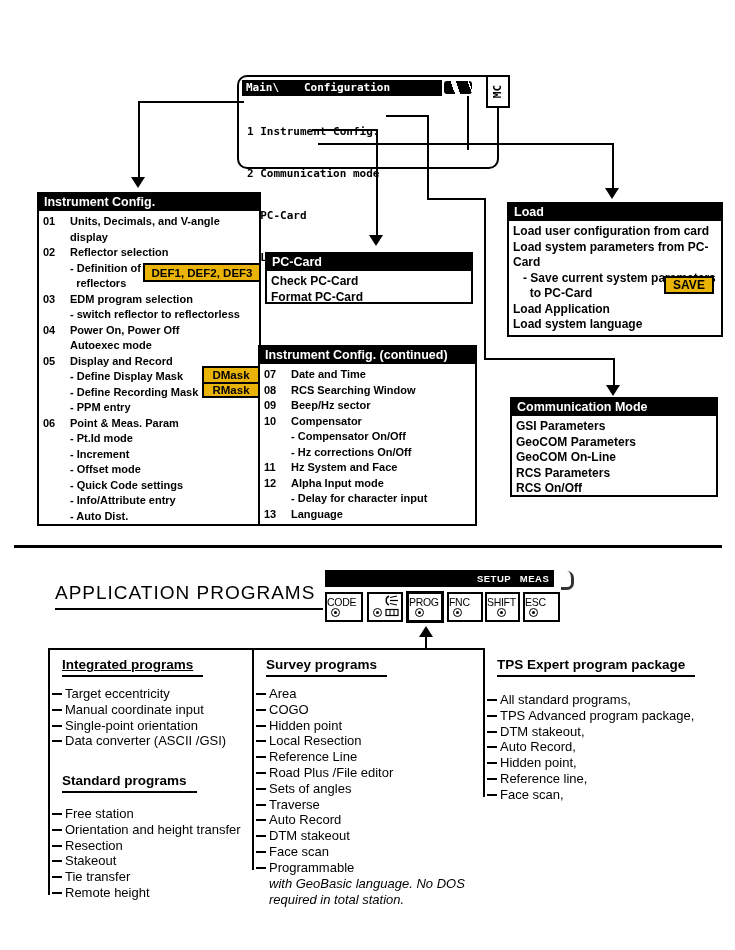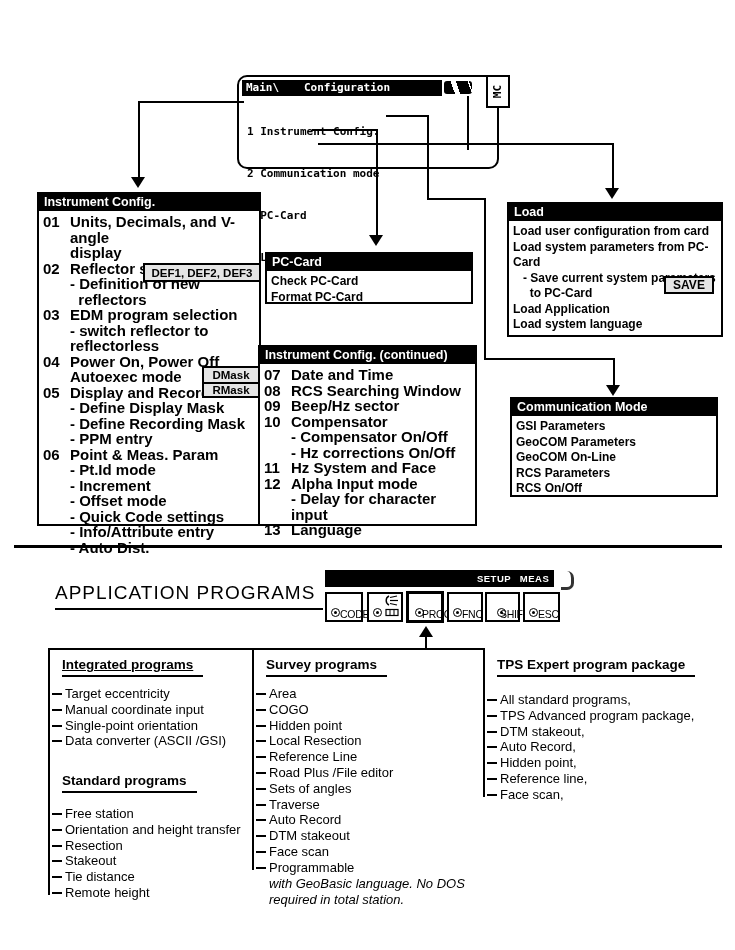--- a/index.html
+++ b/index.html
@@ -27,43 +27,43 @@
   .mcbox{position:absolute;left:486px;top:75px;width:20px;height:29px;border:2px solid #000;background:#fff;
          display:flex;align-items:center;justify-content:center;}
   .mcbox span{transform:rotate(-90deg);font:bold 11px "DejaVu Sans Mono",monospace;}
   .scmenu{position:absolute;left:8px;top:20px;font:bold 11px "DejaVu Sans Mono",monospace;
           line-height:14px;white-space:pre;}
 
   
   .cfgbox{position:absolute;border:2px solid #000;background:#fff;box-sizing:border-box;}
   .cfgbox .hd{background:#000;color:#fff;font-weight:bold;font-size:12.5px;line-height:15px;padding:1px 5px;}
   .cfgbox .bd{padding:3px 2px 3px 4px;font-weight:bold;}
-  .fs11 .bd{font-size:15px;}
+  .fs11 .bd{font-size:11px;}
   .fs12 .bd{font-size:12px;}
   .row{display:flex;line-height:15.5px;}
   .row .num{width:27px;flex:none;}
   .row .txt{white-space:pre-wrap;}
   .plain{line-height:15.5px;white-space:pre-wrap;}
   .plain.sub{padding-left:10px;}
-  .badge{position:absolute;border:2px solid #000;background:#e5e5e5;font-weight:bold;font-size:11.5px;
+  .badge{position:absolute;border:2px solid #000;background:#eab308;font-weight:bold;font-size:11.5px;
          display:flex;align-items:center;justify-content:center;box-sizing:border-box;}
 
   
   .sep{position:absolute;left:14px;top:545px;width:708px;height:3px;background:#000;}
 
   
   .s2head{position:absolute;left:55px;top:582px;font-size:19px;letter-spacing:1px;
           border-bottom:2px solid #000;padding:0 8px 4px 0;}
   .softbar{position:absolute;left:325px;top:570px;width:243px;height:17px;display:flex;gap:0;}
   .softbar::after{content:"";position:absolute;right:-6px;top:1px;width:10px;height:16px;
           border-right:3px solid #333;border-bottom:3px solid #333;border-radius:0 7px 7px 0;}
   .softseg{background:#000;color:#fff;font-size:9.5px;font-weight:bold;letter-spacing:0.5px;
            display:flex;align-items:center;justify-content:center;flex:none;}
   .key{position:absolute;top:592px;height:30px;border:2px solid #000;background:#fff;box-sizing:border-box;}
-  .key .klabel{position:absolute;top:14px;left:0;right:0;font-size:10.5px;letter-spacing:-0.3px;padding-left:13px;}
+  .key .klabel{position:absolute;top:2px;left:0;right:0;font-size:10.5px;letter-spacing:-0.3px;}
   .dot{position:absolute;left:4px;bottom:3px;width:9px;height:9px;border:1px solid #000;border-radius:50%;box-sizing:border-box;}
   .dot::after{content:"";position:absolute;left:2px;top:2px;width:3px;height:3px;background:#000;border-radius:50%;}
   .key.prog{border-width:3px;}
 
   
   .th{position:absolute;font-weight:bold;font-size:13.5px;border-bottom:2px solid #000;padding:0 10px 3px 0;}
   ul.tree{position:absolute;list-style:none;margin:0;padding:0;font-size:13px;line-height:15.8px;}
   ul.tree li{position:relative;white-space:nowrap;}
   ul.tree li::before{content:"";position:absolute;left:-13px;top:7px;width:10px;height:2px;background:#000;}
   .note{position:absolute;font-style:italic;font-size:13px;line-height:15.8px;white-space:pre-line;}
@@ -333,21 +333,21 @@
     <li>Manual coordinate input</li>
     <li>Single-point orientation</li>
     <li>Data converter (ASCII /GSI)</li>
   </ul>
   <div class="th" style="left:62px;top:773px;">Standard programs</div>
   <ul class="tree" style="left:65px;top:806px;">
     <li>Free station</li>
     <li>Orientation and height transfer</li>
     <li>Resection</li>
     <li>Stakeout</li>
-    <li>Tie distance</li>
+    <li>Tie transfer</li>
     <li>Remote height</li>
   </ul>
 
   <div class="th" style="left:266px;top:657px;">Survey programs</div>
   <ul class="tree" style="left:269px;top:686px;">
     <li>Area</li>
     <li>COGO</li>
     <li>Hidden point</li>
     <li>Local Resection</li>
     <li>Reference Line</li>

